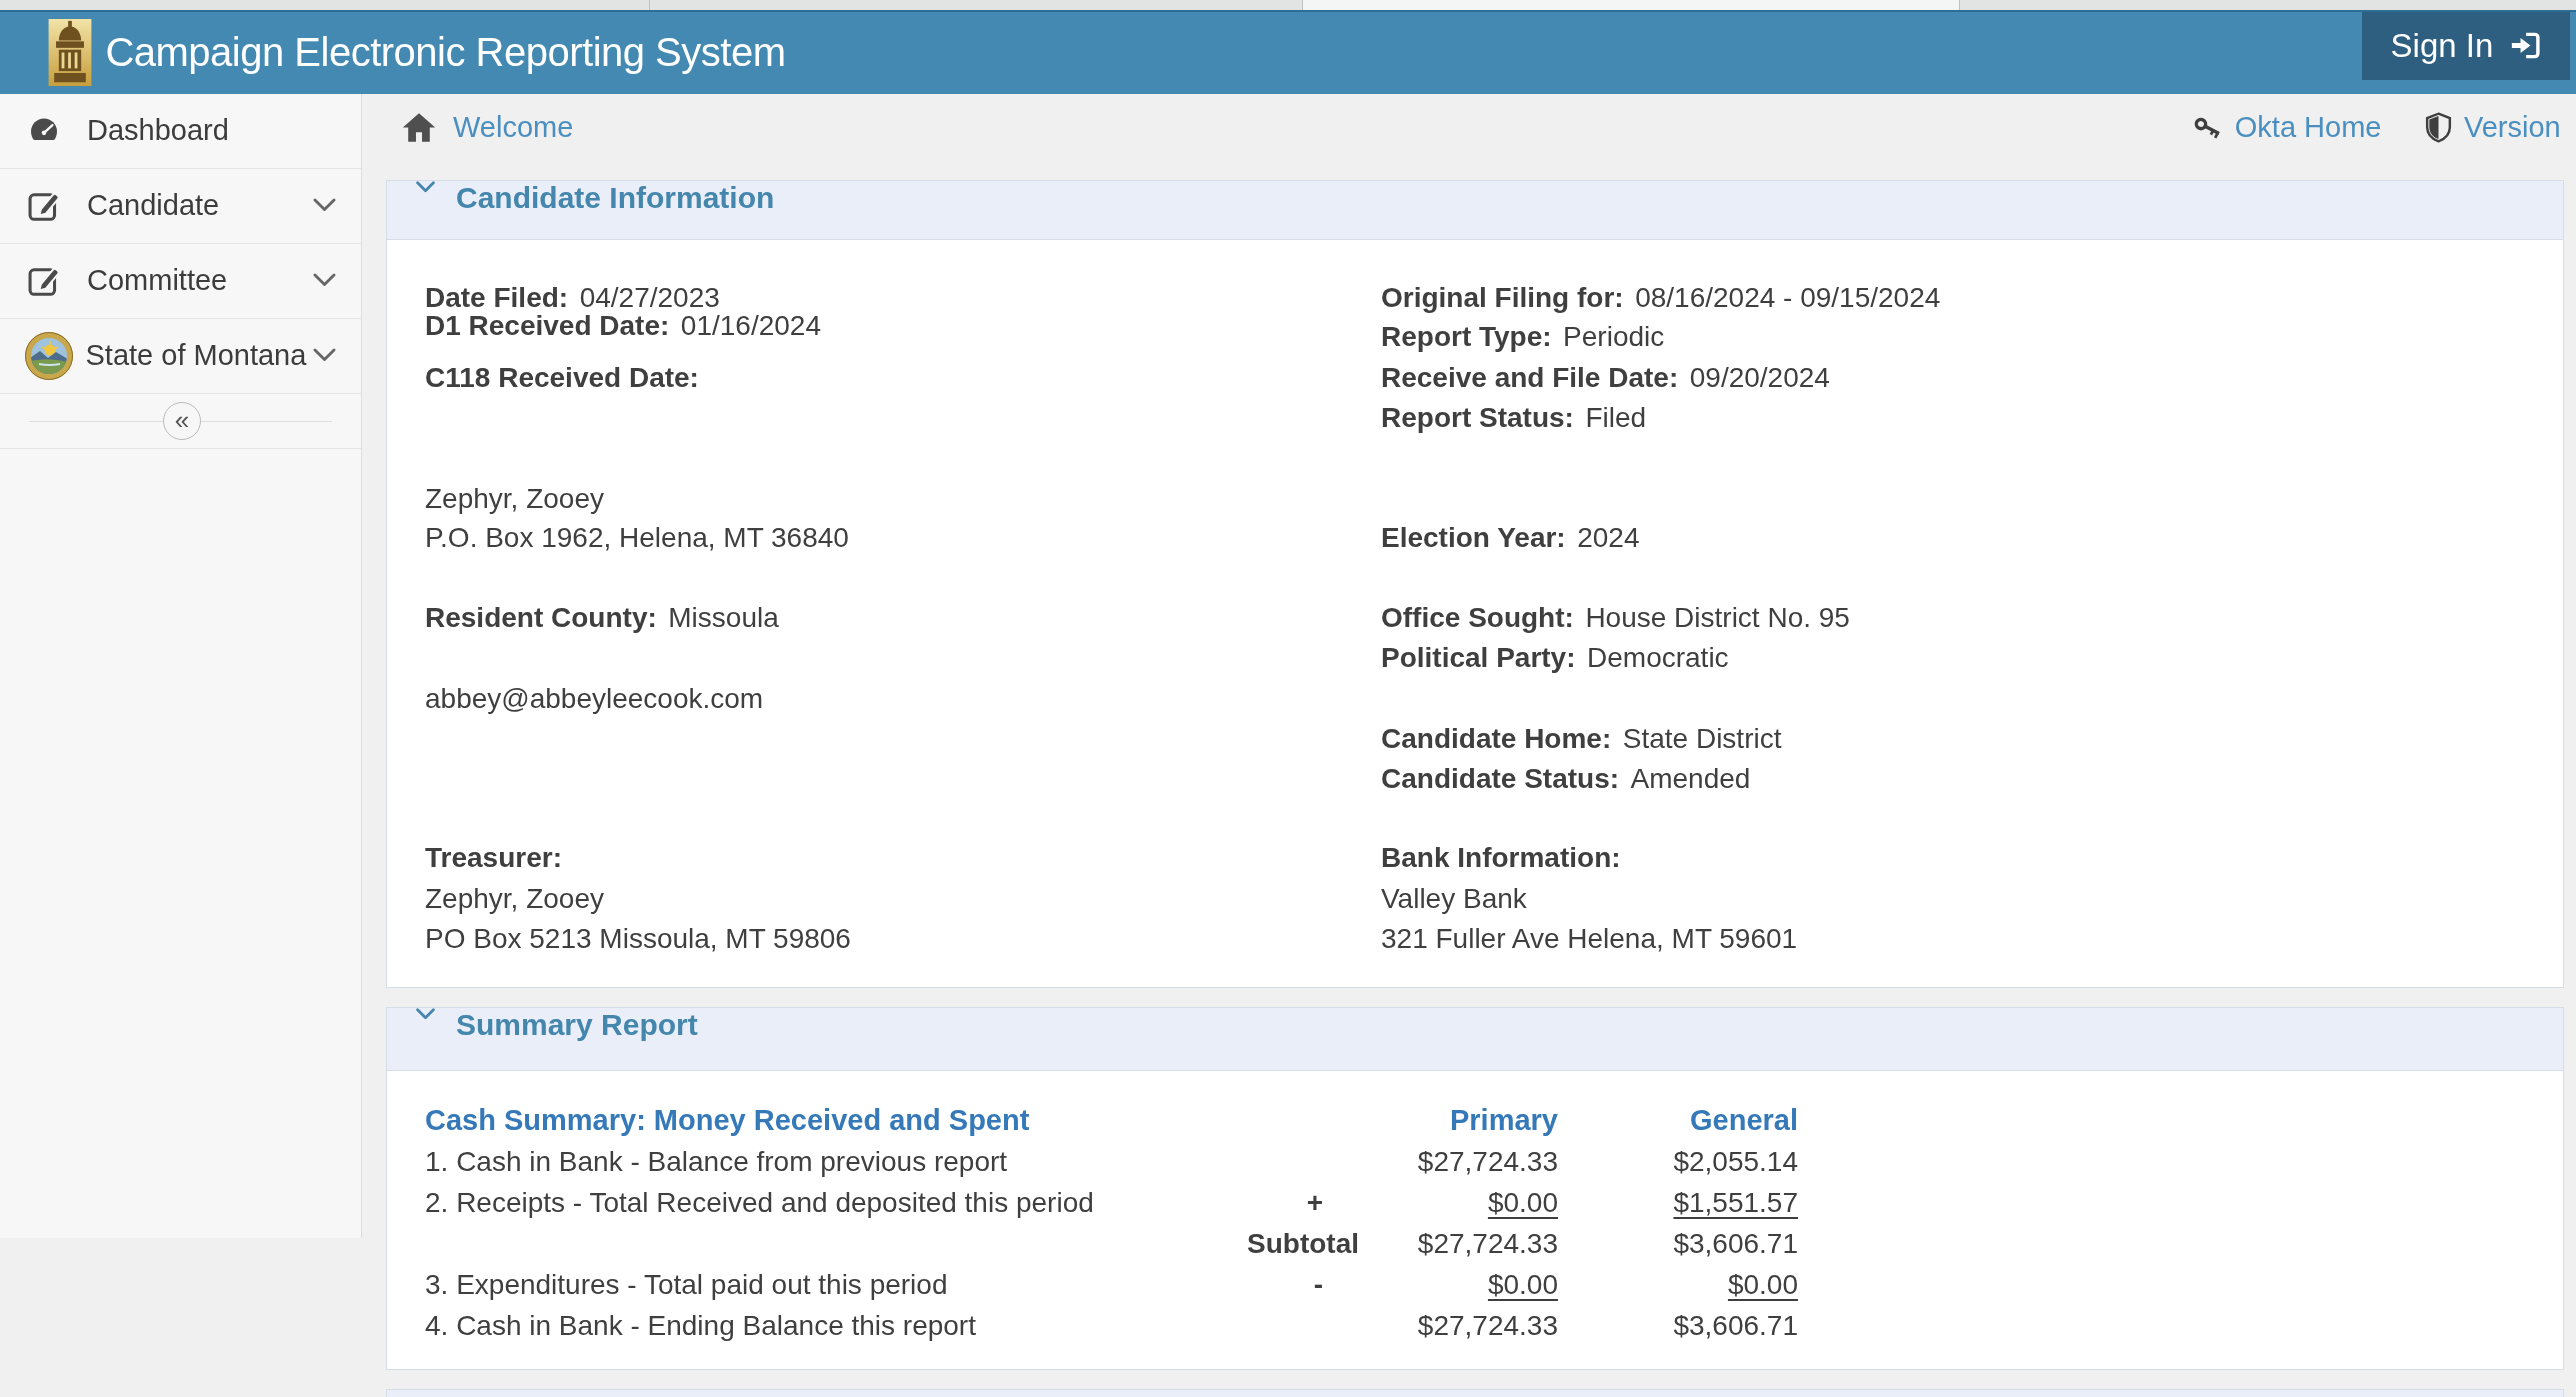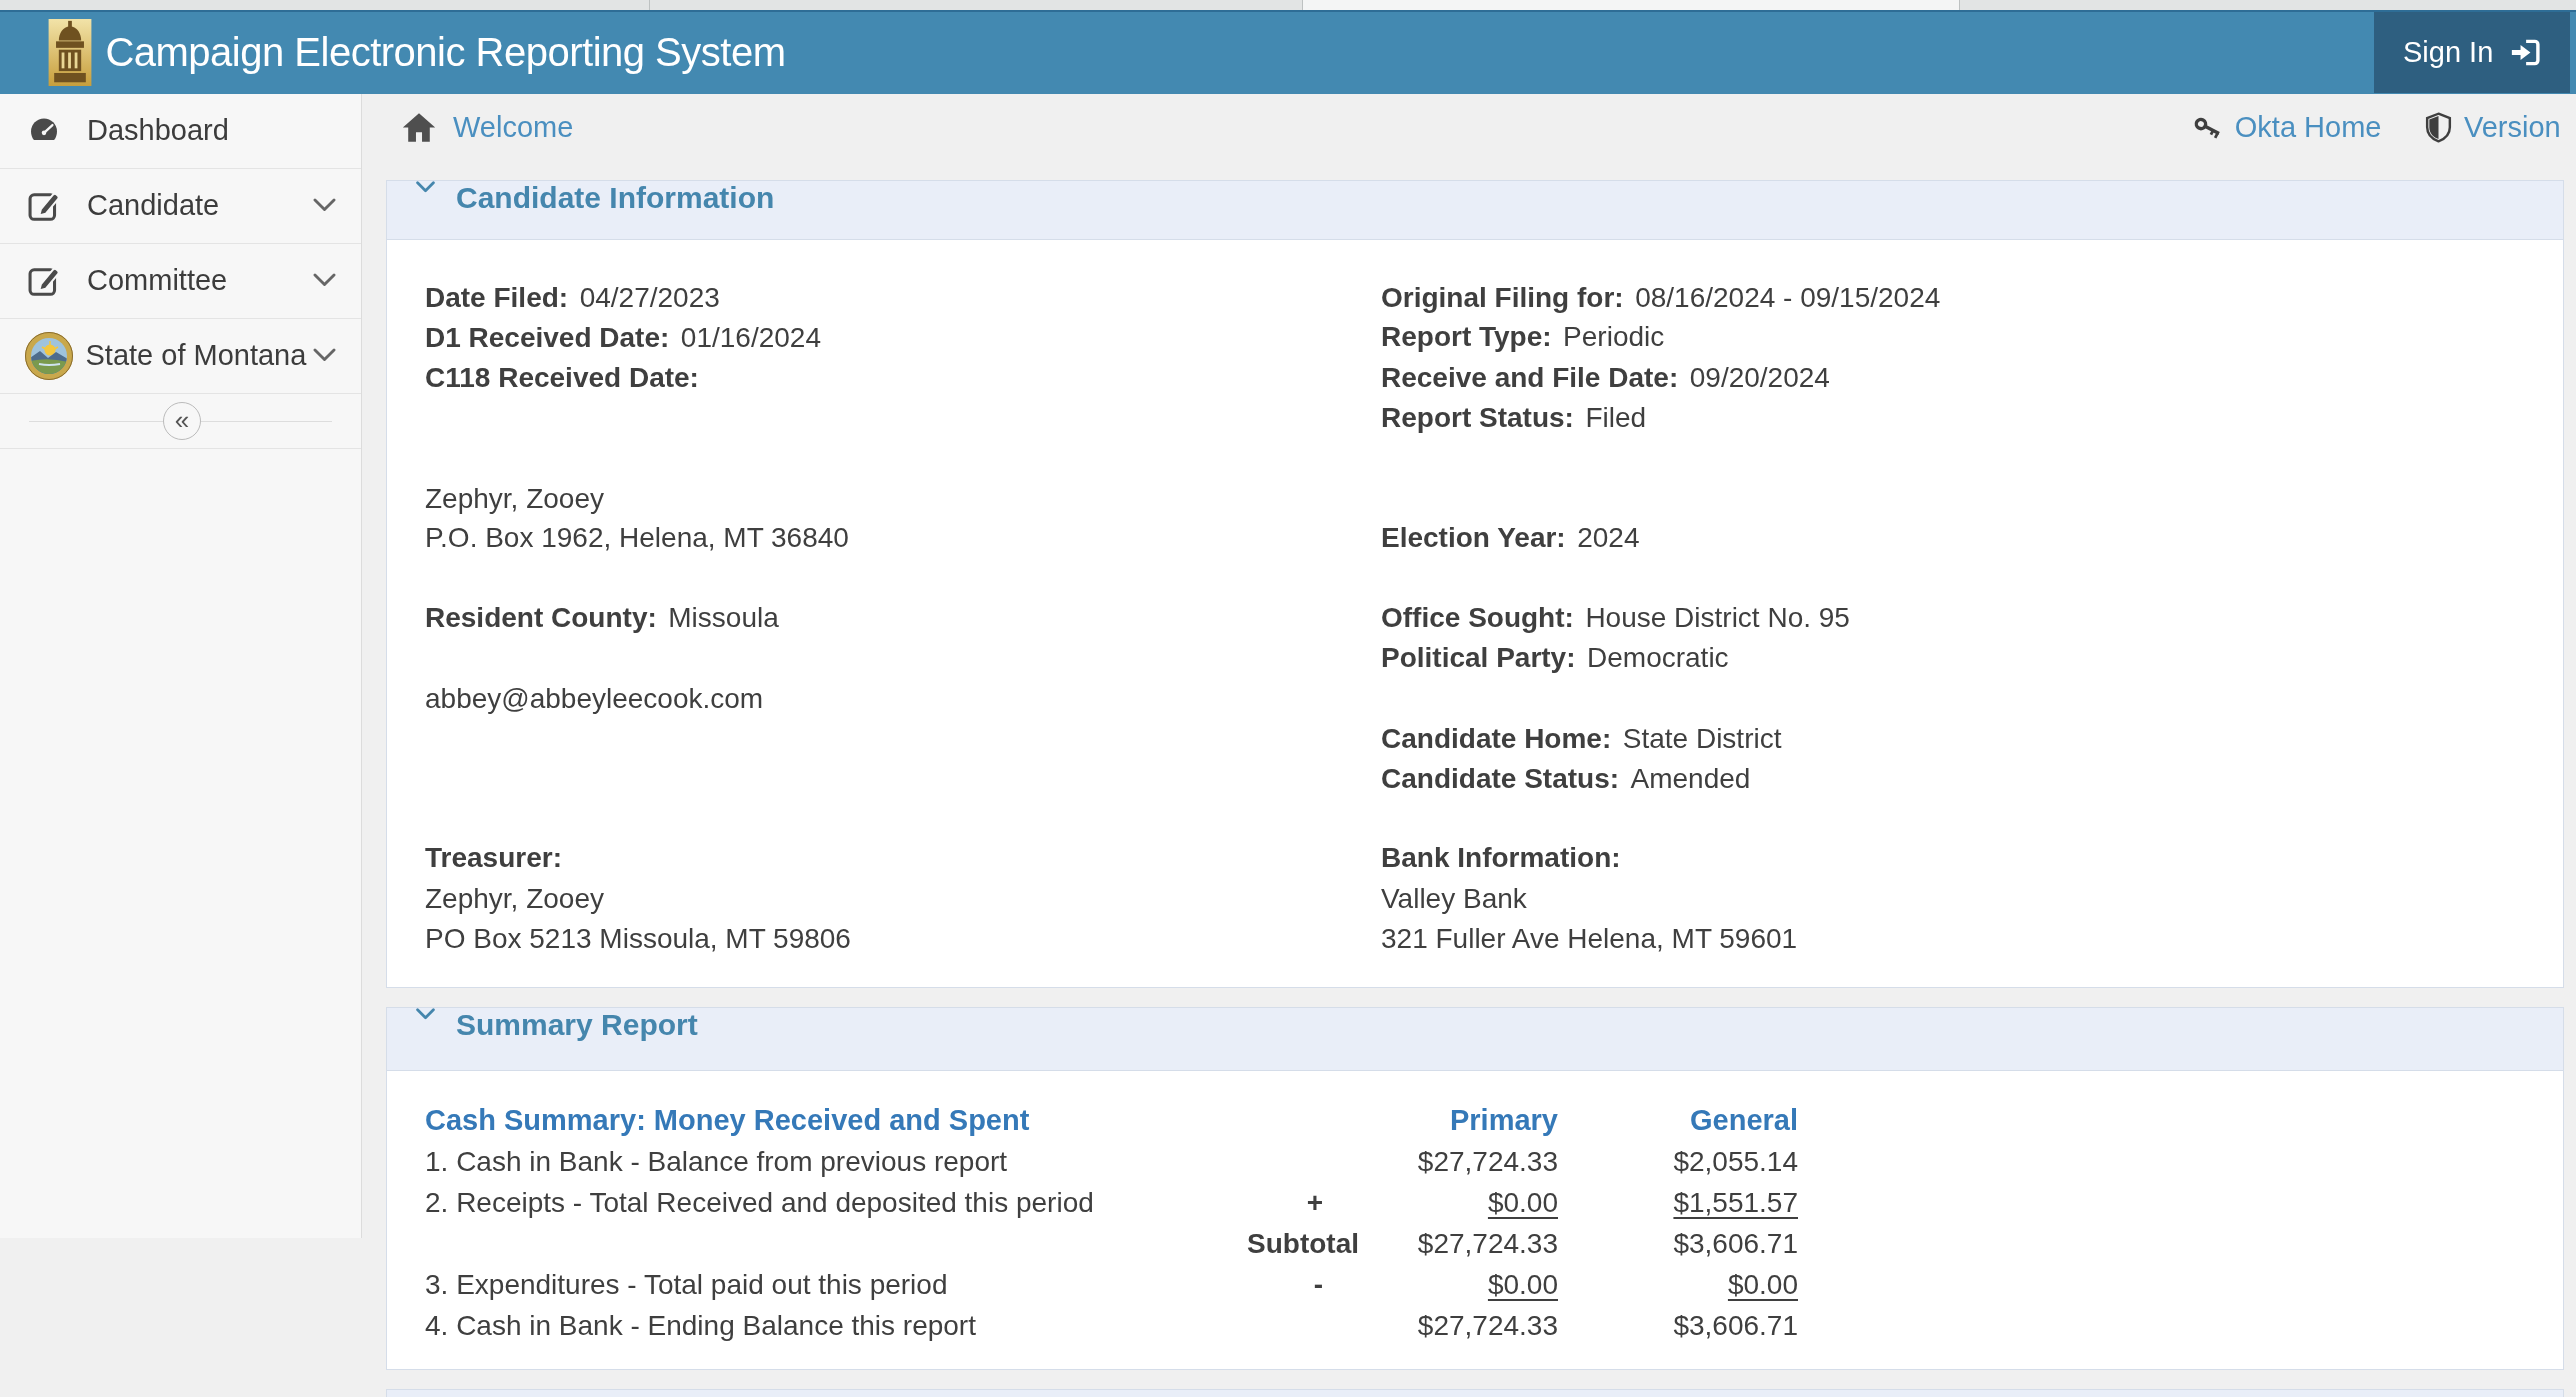--- a/index.html
+++ b/index.html
@@ -18,23 +18,23 @@
   .top-strip .s4 { flex:1; border-right:none; }
 
   
   .appbar {
     height:84px; background:#4389b1; border-top:2.9px solid #2e6d96;
     display:flex; align-items:center; padding-left:48px; position:relative;
   }
   .logo { width:44px; height:67px; margin-right:13.4px; flex:none; }
   .app-title { color:#ffffff; font-size:40px; letter-spacing:-0.5px; white-space:nowrap; }
   .signin {
-    position:absolute; right:5.7px; top:0; height:81px; background:#2e5f80;
+    position:absolute; right:5.7px; top:0; height:68px; background:#2e5f80;
     color:#fff; display:flex; align-items:center; gap:17px; padding:0 29px;
-    font-size:29px; cursor:pointer;
+    font-size:33px; cursor:pointer;
   }
   .signin svg { display:block; }
 
   
   .layout { display:flex; height:1144px; }
 
   
   .sidebar { width:362px; background:#f7f7f7; border-right:1px solid #dcdcdc; flex:none; }
   .side-item {
     height:75px; display:flex; align-items:center; gap:25px;
@@ -256,21 +256,21 @@
       <div class="panel-h">
         <span class="chev">
           <svg width="19" height="12.4" viewBox="0 0 24 15">
               <polyline points="2,2 12,12 22,2" fill="none" stroke="currentColor" stroke-width="3.5" stroke-linecap="round" stroke-linejoin="round"></polyline>
             </svg>
         </span>
         <span>Candidate Information</span>
       </div>
       <div class="panel-b pb1">
         <div class="fld colL" style="top:38px"><span class="lbl">Date Filed:</span><span>04/27/2023</span></div>
-        <div class="fld colL" style="top:78px"><span class="lbl">D1 Received Date:</span><span>01/16/2024</span></div>
+        <div class="fld colL" style="top:66px"><span class="lbl">D1 Received Date:</span><span>01/16/2024</span></div>
         <div class="fld colL" style="top:118px"><span class="lbl">C118 Received Date:</span><span></span></div>
         <div class="fld colL" style="top:239px"><span>Zephyr, Zooey</span></div>
         <div class="fld colL" style="top:278px"><span>P.O. Box 1962, Helena, MT 36840</span></div>
         <div class="fld colL" style="top:358px"><span class="lbl">Resident County:</span><span>Missoula</span></div>
         <div class="fld colL" style="top:439px"><span>abbey@abbeyleecook.com</span></div>
         <div class="fld colL" style="top:598px"><span class="lbl">Treasurer:</span></div>
         <div class="fld colL" style="top:639px"><span>Zephyr, Zooey</span></div>
         <div class="fld colL" style="top:679px"><span>PO Box 5213 Missoula, MT 59806</span></div>
 
         <div class="fld colR" style="top:38px"><span class="lbl">Original Filing for:</span><span>08/16/2024 - 09/15/2024</span></div>

